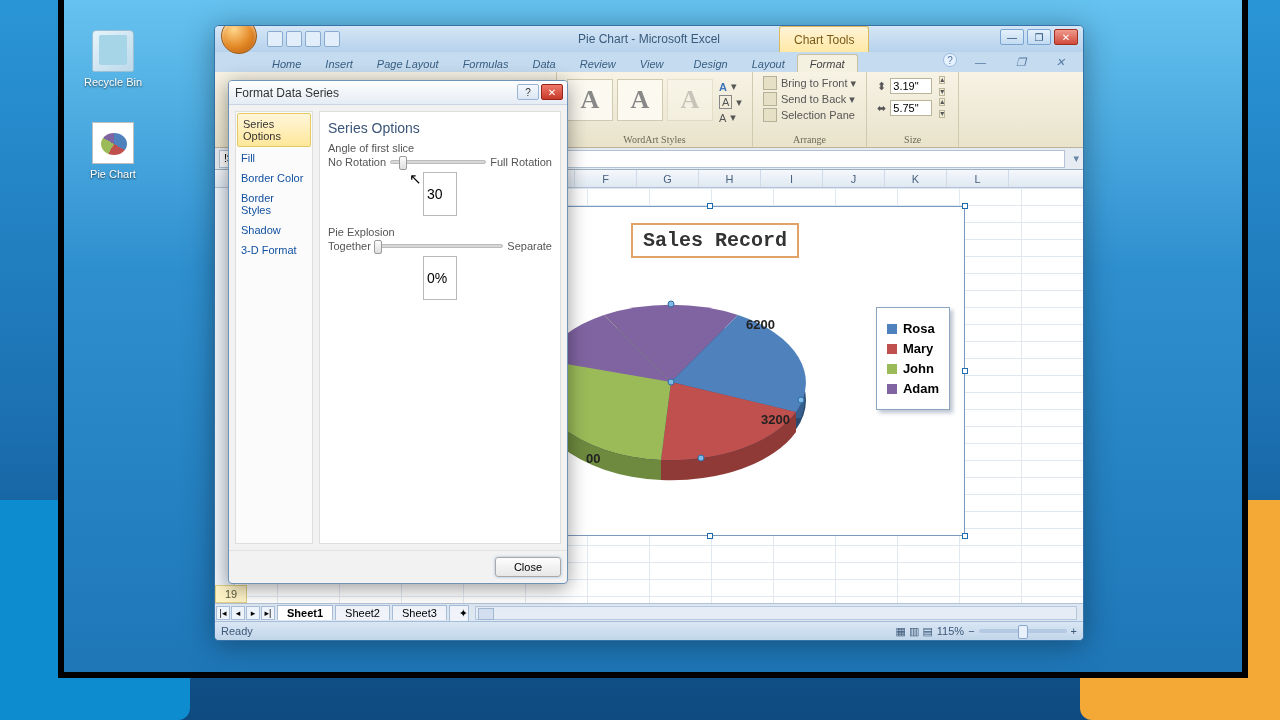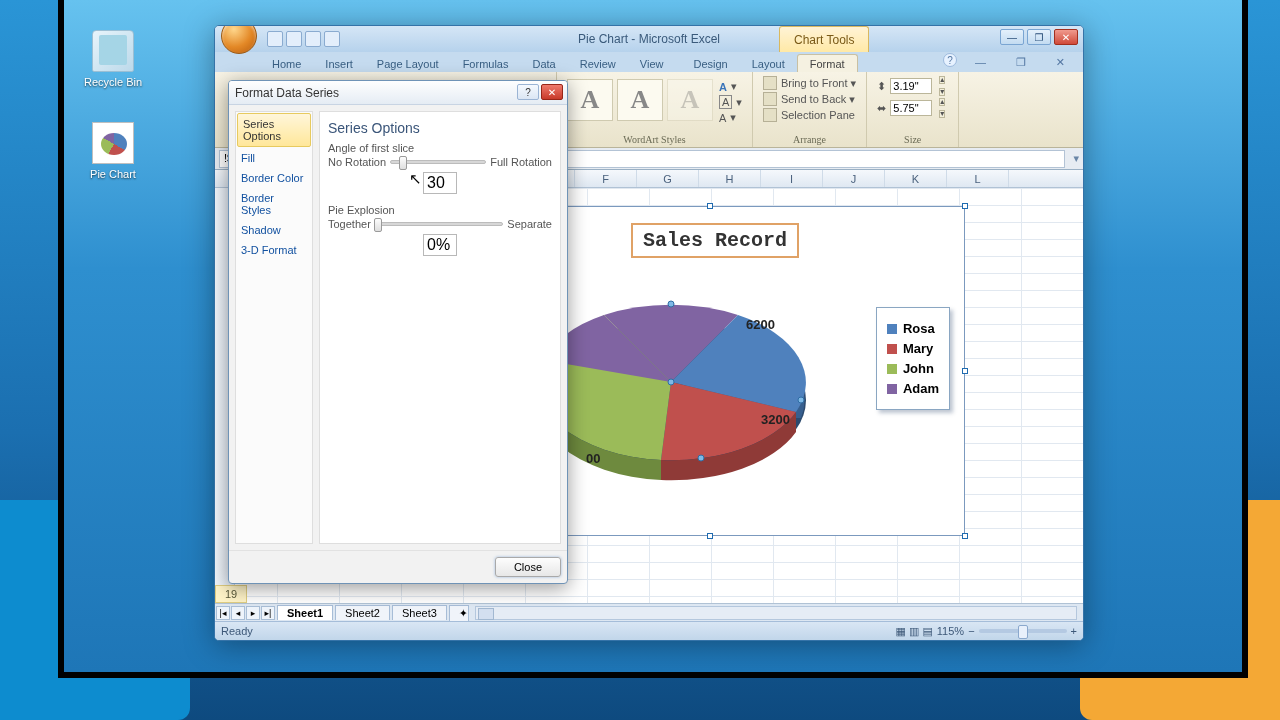--- a/index.html
+++ b/index.html
@@ -19,21 +19,21 @@
 .titlebar { height:26px; background:linear-gradient(#d5e6f6,#b6d2ec); display:flex; align-items:center; position:relative; font-size:12px; color:#3a5a7b; }
 .office-orb { width:36px; height:36px; margin:-6px 4px 0 6px; border-radius:50%; background:radial-gradient(circle at 35% 30%,#ffd78c,#e38826 55%,#b55a0d); border:1px solid #9a5b17; box-shadow:inset 0 2px 3px rgba(255,255,255,.6); z-index:5;}
 .qat { display:flex; gap:3px; margin-left:6px; }
 .qat span { width:16px; height:16px; border:1px solid #8aabd0; border-radius:2px; background:#e3eefb; }
 .title-text { position:absolute; left:0; right:0; text-align:center; pointer-events:none; }
 .chart-tools-tab { position:absolute; left:564px; top:0; height:26px; padding:0 14px; background:linear-gradient(#fff3d6,#ffe9a6); border:1px solid #d9b85f; border-bottom:none; font-size:12px; color:#7a5a17; display:flex; align-items:center; border-radius:3px 3px 0 0; }
 .win-btns { position:absolute; right:5px; top:3px; display:flex; gap:3px; }
 .win-btns span { width:24px; height:16px; background:linear-gradient(#e4f0fb,#c3dbf1); border:1px solid #7aa5d2; border-radius:2px; display:flex; align-items:center; justify-content:center; font-size:10px; color:#2b5079; }
 .win-btns span.close { background:linear-gradient(#f09a8e,#d04a3a); border-color:#a12f1f; color:#fff; }
 .ribbon-tabs { display:flex; gap:0; background:#c5dbef; height:20px; align-items:flex-end; font-size:11px; color:#385e82; padding-left:45px; position:relative; }
-.ribbon-tabs span { padding:3px 12px 2px; cursor:default; }
+.ribbon-tabs span { padding:3px 12px 2px; cursor:default;font-style:italic; }
 .ribbon-tabs span.active { background:#f5f1e1; border:1px solid #c9c0a2; border-bottom:none; border-radius:3px 3px 0 0; color:#444;}
 .ribbon-tabs .mdi { position:absolute; right:6px; top:1px; display:flex; gap:6px; color:#5477a3; font-size:11px; }
 .ribbon-tabs .mdi b { width:14px; height:14px; border:1px solid #9dbadd; border-radius:50%; background:#e7f2ff; display:inline-flex; align-items:center; justify-content:center; font-size:10px; font-weight:normal; }
 .ribbon { height:76px; background:linear-gradient(#f7f3e5,#e9e3cb); border-bottom:1px solid #b9b49a; display:flex; font-size:11px; color:#555; }
 .rib-group { border-right:1px solid #d0caaf; padding:4px 10px 0; display:flex; flex-direction:column; justify-content:space-between;}
 .rib-title { text-align:center; font-size:10px; color:#6a6a55; padding:2px 0;font-family:Liberation Serif, serif;}
 .wa-gallery { display:flex; gap:4px; height:48px; align-items:center; }
 .wa-style { width:46px; height:42px; border:1px solid #cfcab0; background:#fcfaf0; display:flex; align-items:center; justify-content:center; font-family:'Times New Roman',serif; font-size:26px; color:#888; font-weight:bold;}
 .rib-stack { display:flex; flex-direction:column; gap:2px; font-size:11px; }
 .rib-stack div { display:flex; align-items:center; gap:4px;}
@@ -79,21 +79,21 @@
 .dlg-body { flex:1; display:flex; padding:6px; gap:6px; }
 .dlg-cats { width:78px; background:#fbfbfb; border:1px solid #dedede; font-size:11px; }
 .dlg-cats div { padding:4px 5px; color:#1251a0; cursor:default; }
 .dlg-cats div.sel { background:linear-gradient(#fff6da,#ffe79a); border:1px solid #e7ca5f; color:#333; border-radius:2px; margin:1px;}
 .dlg-pane { flex:1; background:#fff; border:1px solid #dedede; padding:8px; font-size:11px; color:#333; }
 .dlg-pane h3 { font-size:14px; font-weight:normal; color:#3a5579; margin-bottom:6px; }
 .dlg-pane .sub { color:#555; margin:6px 0 2px; }
 .slider-row { display:flex; align-items:center; justify-content:space-between; font-size:11px; color:#555; }
 .slider-track { flex:1; height:4px; background:#d7d7d7; margin:0 4px; border:1px solid #bcbcbc; border-radius:2px; position:relative; }
 .slider-thumb { position:absolute; top:-5px; width:8px; height:14px; background:linear-gradient(#fdfdfd,#dedede); border:1px solid #9a9a9a; border-radius:2px; }
-.val-box { width:34px; border:1px solid #b8b8b8; font-size:16px; padding:1px 3px; margin:4px auto 10px; display:block; text-align:left; }
+.val-box { width:34px; border:1px solid #b8b8b8; font-size:14px; padding:13px 3px; margin:4px auto 10px; display:block; text-align:left; }
 .dlg-footer { padding:6px; text-align:right; border-top:1px solid #e2e2e2; }
 .dlg-footer button { padding:3px 18px; font-size:11px; border:1px solid #a9a9a9; background:linear-gradient(#fdfdfd,#e7e7e7); border-radius:3px; box-shadow:0 0 3px rgba(100,150,210,.6);}
 .cursor { position:absolute; left:345px; top:170px; font-size:15px; pointer-events:none; z-index:999;}
 </style>
 </head>
 <body>
 
 <div class="deco-blue"></div>
 <div class="deco-orange"></div>
 

